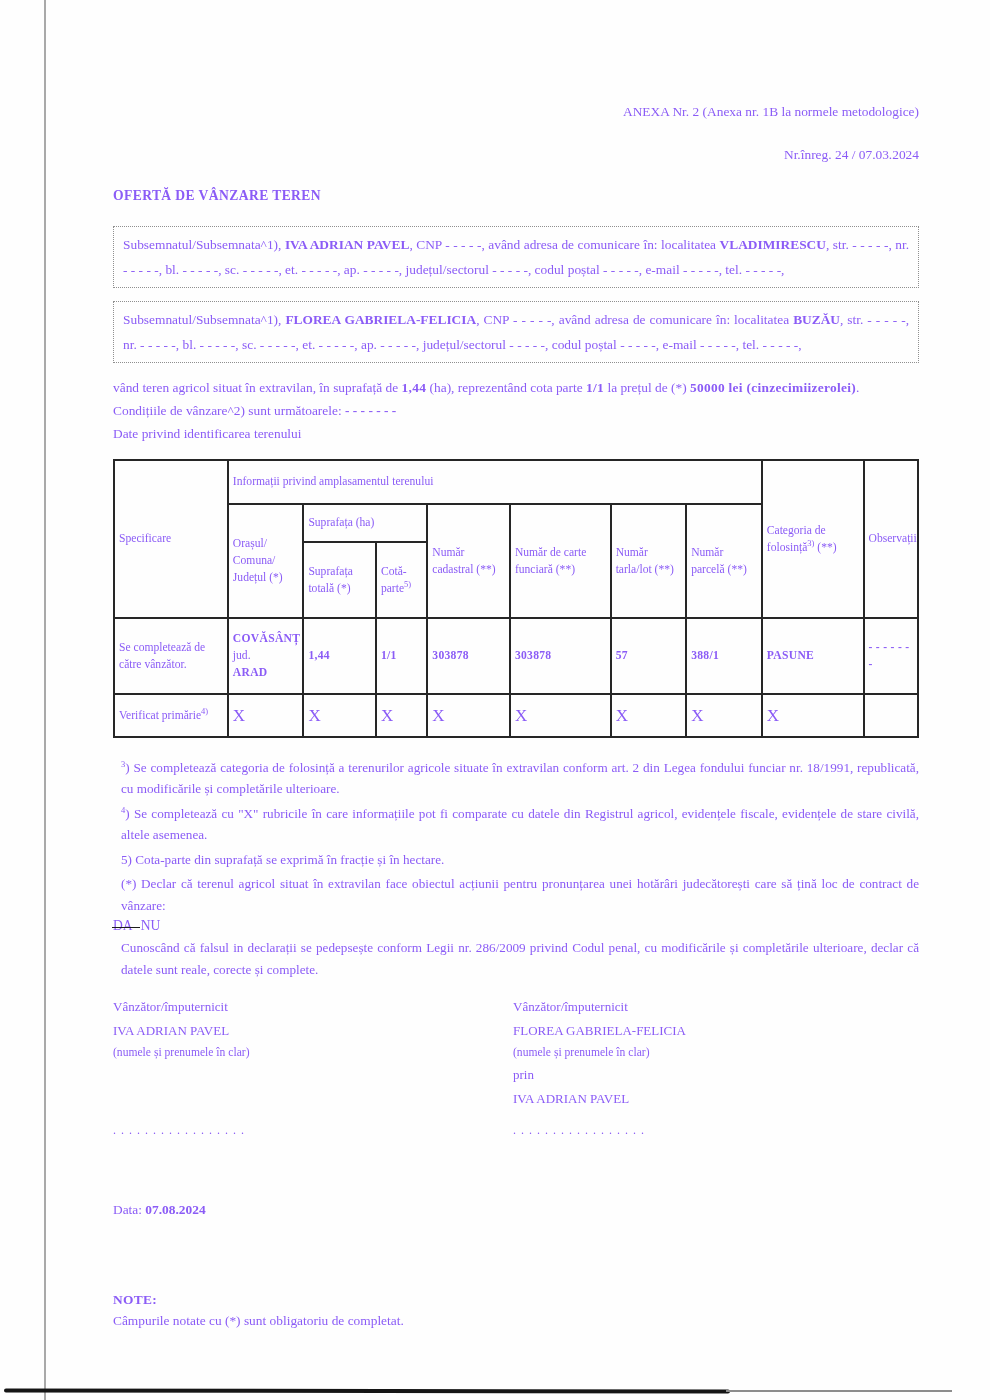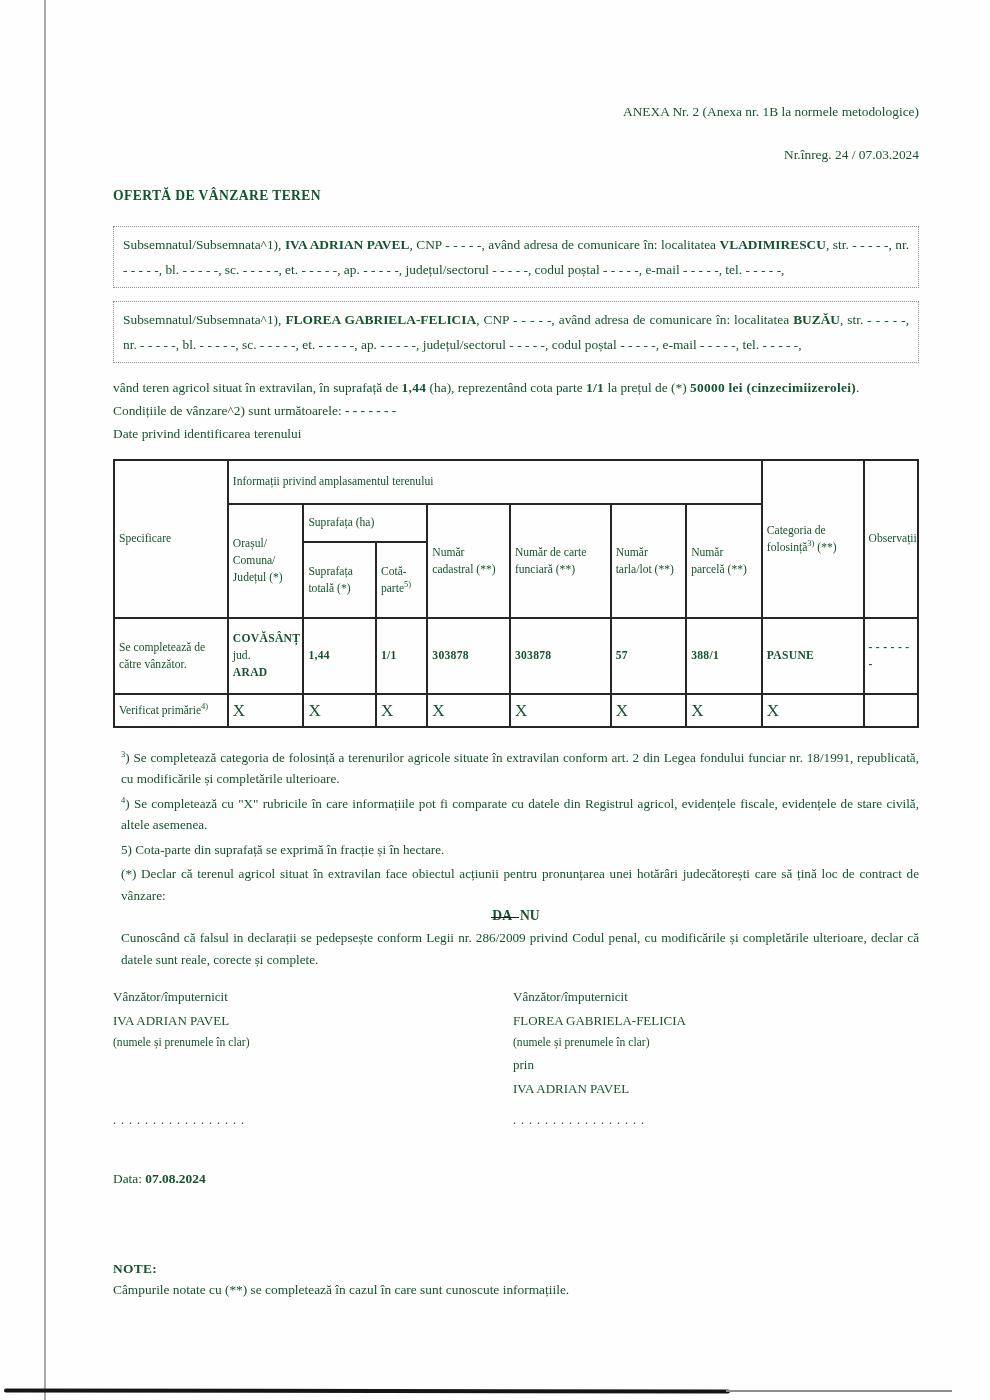--- a/index.html
+++ b/index.html
@@ -1,20 +1,20 @@
 <!DOCTYPE html>
 <html lang="ro"><head>
 <meta charset="utf-8">
 <style>
   html,body{margin:0;padding:0;background:#e8e8e8;}
   .page{
     position:relative;width:990px;height:1400px;margin:0 auto;
     background:#fefefe;overflow:hidden;
     font-family:"Liberation Serif","DejaVu Serif",serif;
-    color:#14532d;font-size:13.4px;
+    color:#8b5cf6;font-size:13.4px;
   }
   .content{position:absolute;left:113px;top:0;width:806px;}
   .t-right{text-align:right;}
   .t-center{text-align:left;}
   .line-anexa{margin-top:104px;font-size:13.4px;}
   .line-reg{margin-top:27px;font-size:13.4px;}
   .doc-title{margin-top:25px;font-weight:bold;letter-spacing:.4px;font-size:13.6px;}
   .seller-box{
     border:1px dotted #8f8f8f;margin-top:22px;padding:5px 9px;
     line-height:25px;text-align:justify;font-size:13.4px;
@@ -31,32 +31,32 @@
   .land-table td{
     border:2px solid #262626;vertical-align:middle;
     padding:2px 4px;line-height:17px;overflow:hidden;
   }
   .ml{white-space:pre-line;}
   .cell-left{text-align:left;padding-left:8px;}
   .x-cell{font-size:17px;}
   .val{font-weight:bold;letter-spacing:.3px;}
   .fn{margin:3px 0 0 8px;line-height:21.5px;text-align:justify;font-size:13.2px;}
   .fn.first{margin-top:19px;}
-  .danu{margin-top:2px;font-weight:bold;font-size:13.6px;text-align:center;}
+  .danu{margin-top:2px;font-weight:normal;font-size:13.6px;}
   .strike{position:relative;display:inline-block;}
   .strike::after{content:"";position:absolute;left:-1px;right:-7px;top:52%;border-top:1.7px solid #1c1c1c;}
   .nu-word{margin-left:8px;}
   .sig-row{display:flex;margin-top:15px;}
   .sig-col{text-align:left;line-height:24px;font-size:13px;}
   .sig-col.left{width:400px;}
   .sig-col.right{width:406px;}
   .sig-note{font-size:11.6px;line-height:20px;}
   .sig-dots-left{margin-top:55px;letter-spacing:1px;font-size:12px;}
   .sig-dots-right{margin-top:7px;letter-spacing:1px;font-size:12px;}
-  .date-line{margin-top:39px;}
+  .date-line{margin-top:60px;}
   .notes-head{margin-top:74px;font-weight:bold;letter-spacing:.3px;}
   .notes-line{margin-top:2px;line-height:22px;}
   
   .scan-vline{position:absolute;left:44px;top:0;width:2px;height:1400px;background:#a9a9a9;}
   .scan-bar{position:absolute;left:4px;top:1389px;width:726px;height:4px;background:#151515;border-radius:2px;transform:rotate(.08deg);}
   .scan-bar-tail{position:absolute;left:726px;top:1390px;width:226px;height:2px;background:#8d8d8d;}
 </style>
 </head>
 <body>
 
@@ -133,21 +133,21 @@
         </td>
         <td class="val">1,44</td>
         <td class="val">1/1</td>
         <td class="val">303878</td>
         <td class="val">303878</td>
         <td class="val">57</td>
         <td class="val">388/1</td>
         <td class="val">PASUNE</td>
         <td class="val">- - - - - - -</td>
       </tr>
-      <tr style="height:33px">
+      <tr style="height:43px">
         <td><span>Verificat primărie</span><sup>4)</sup></td>
         <td class="x-cell">X</td>
         <td class="x-cell">X</td>
         <td class="x-cell">X</td>
         <td class="x-cell">X</td>
         <td class="x-cell">X</td>
         <td class="x-cell">X</td>
         <td class="x-cell">X</td>
         <td class="x-cell">X</td>
         <td></td>
@@ -176,19 +176,19 @@
         <div class="sig-note">(numele și prenumele în clar)</div>
         <div>prin</div>
         <div>IVA ADRIAN PAVEL</div>
         <div class="sig-dots-right">. . . . . . . . . . . . . . . . .</div>
       </div>
     </div>
 
     <div class="date-line"><span>Data: </span><b>07.08.2024</b></div>
 
     <div class="notes-head">NOTE:</div>
-    <div class="notes-line">Câmpurile notate cu (**) se completează în cazul în care sunt cunoscute informațiile.</div>
+    <div class="notes-line">Câmpurile notate cu (*) sunt obligatoriu de completat.</div>
 
   </div>
 
   <div class="scan-bar"></div>
   <div class="scan-bar-tail"></div>
 </div>
 
 </body></html>

